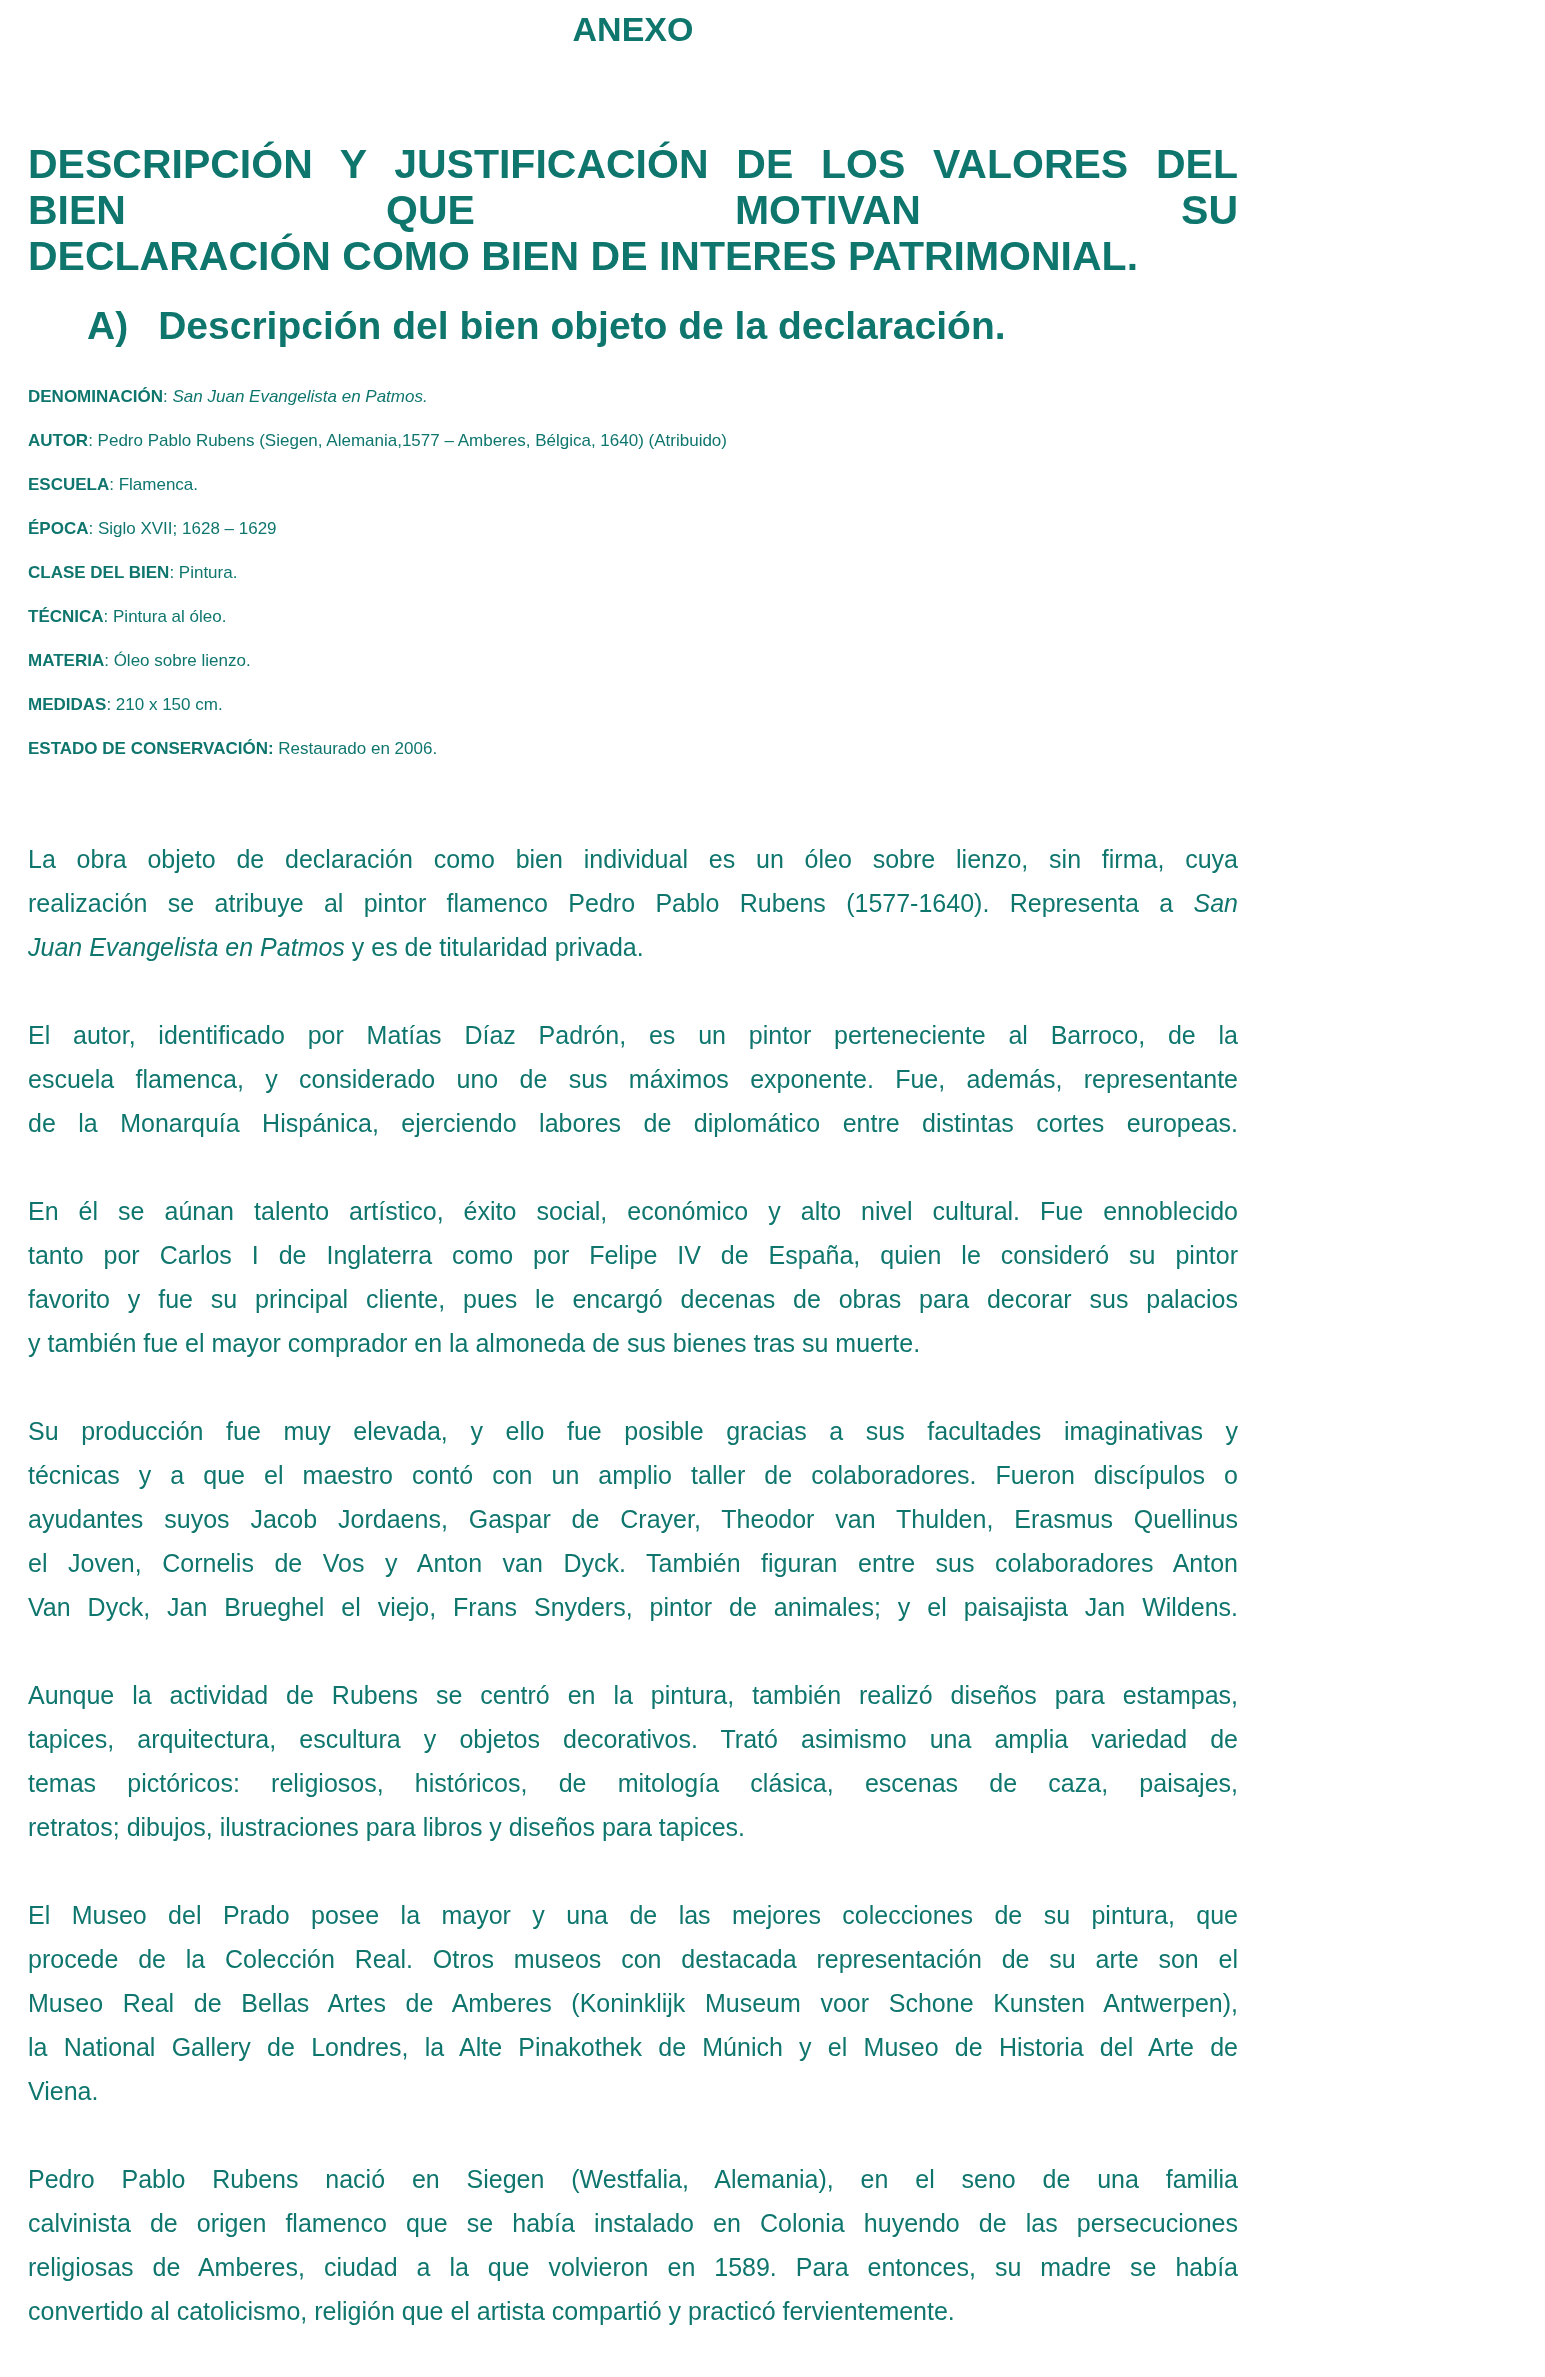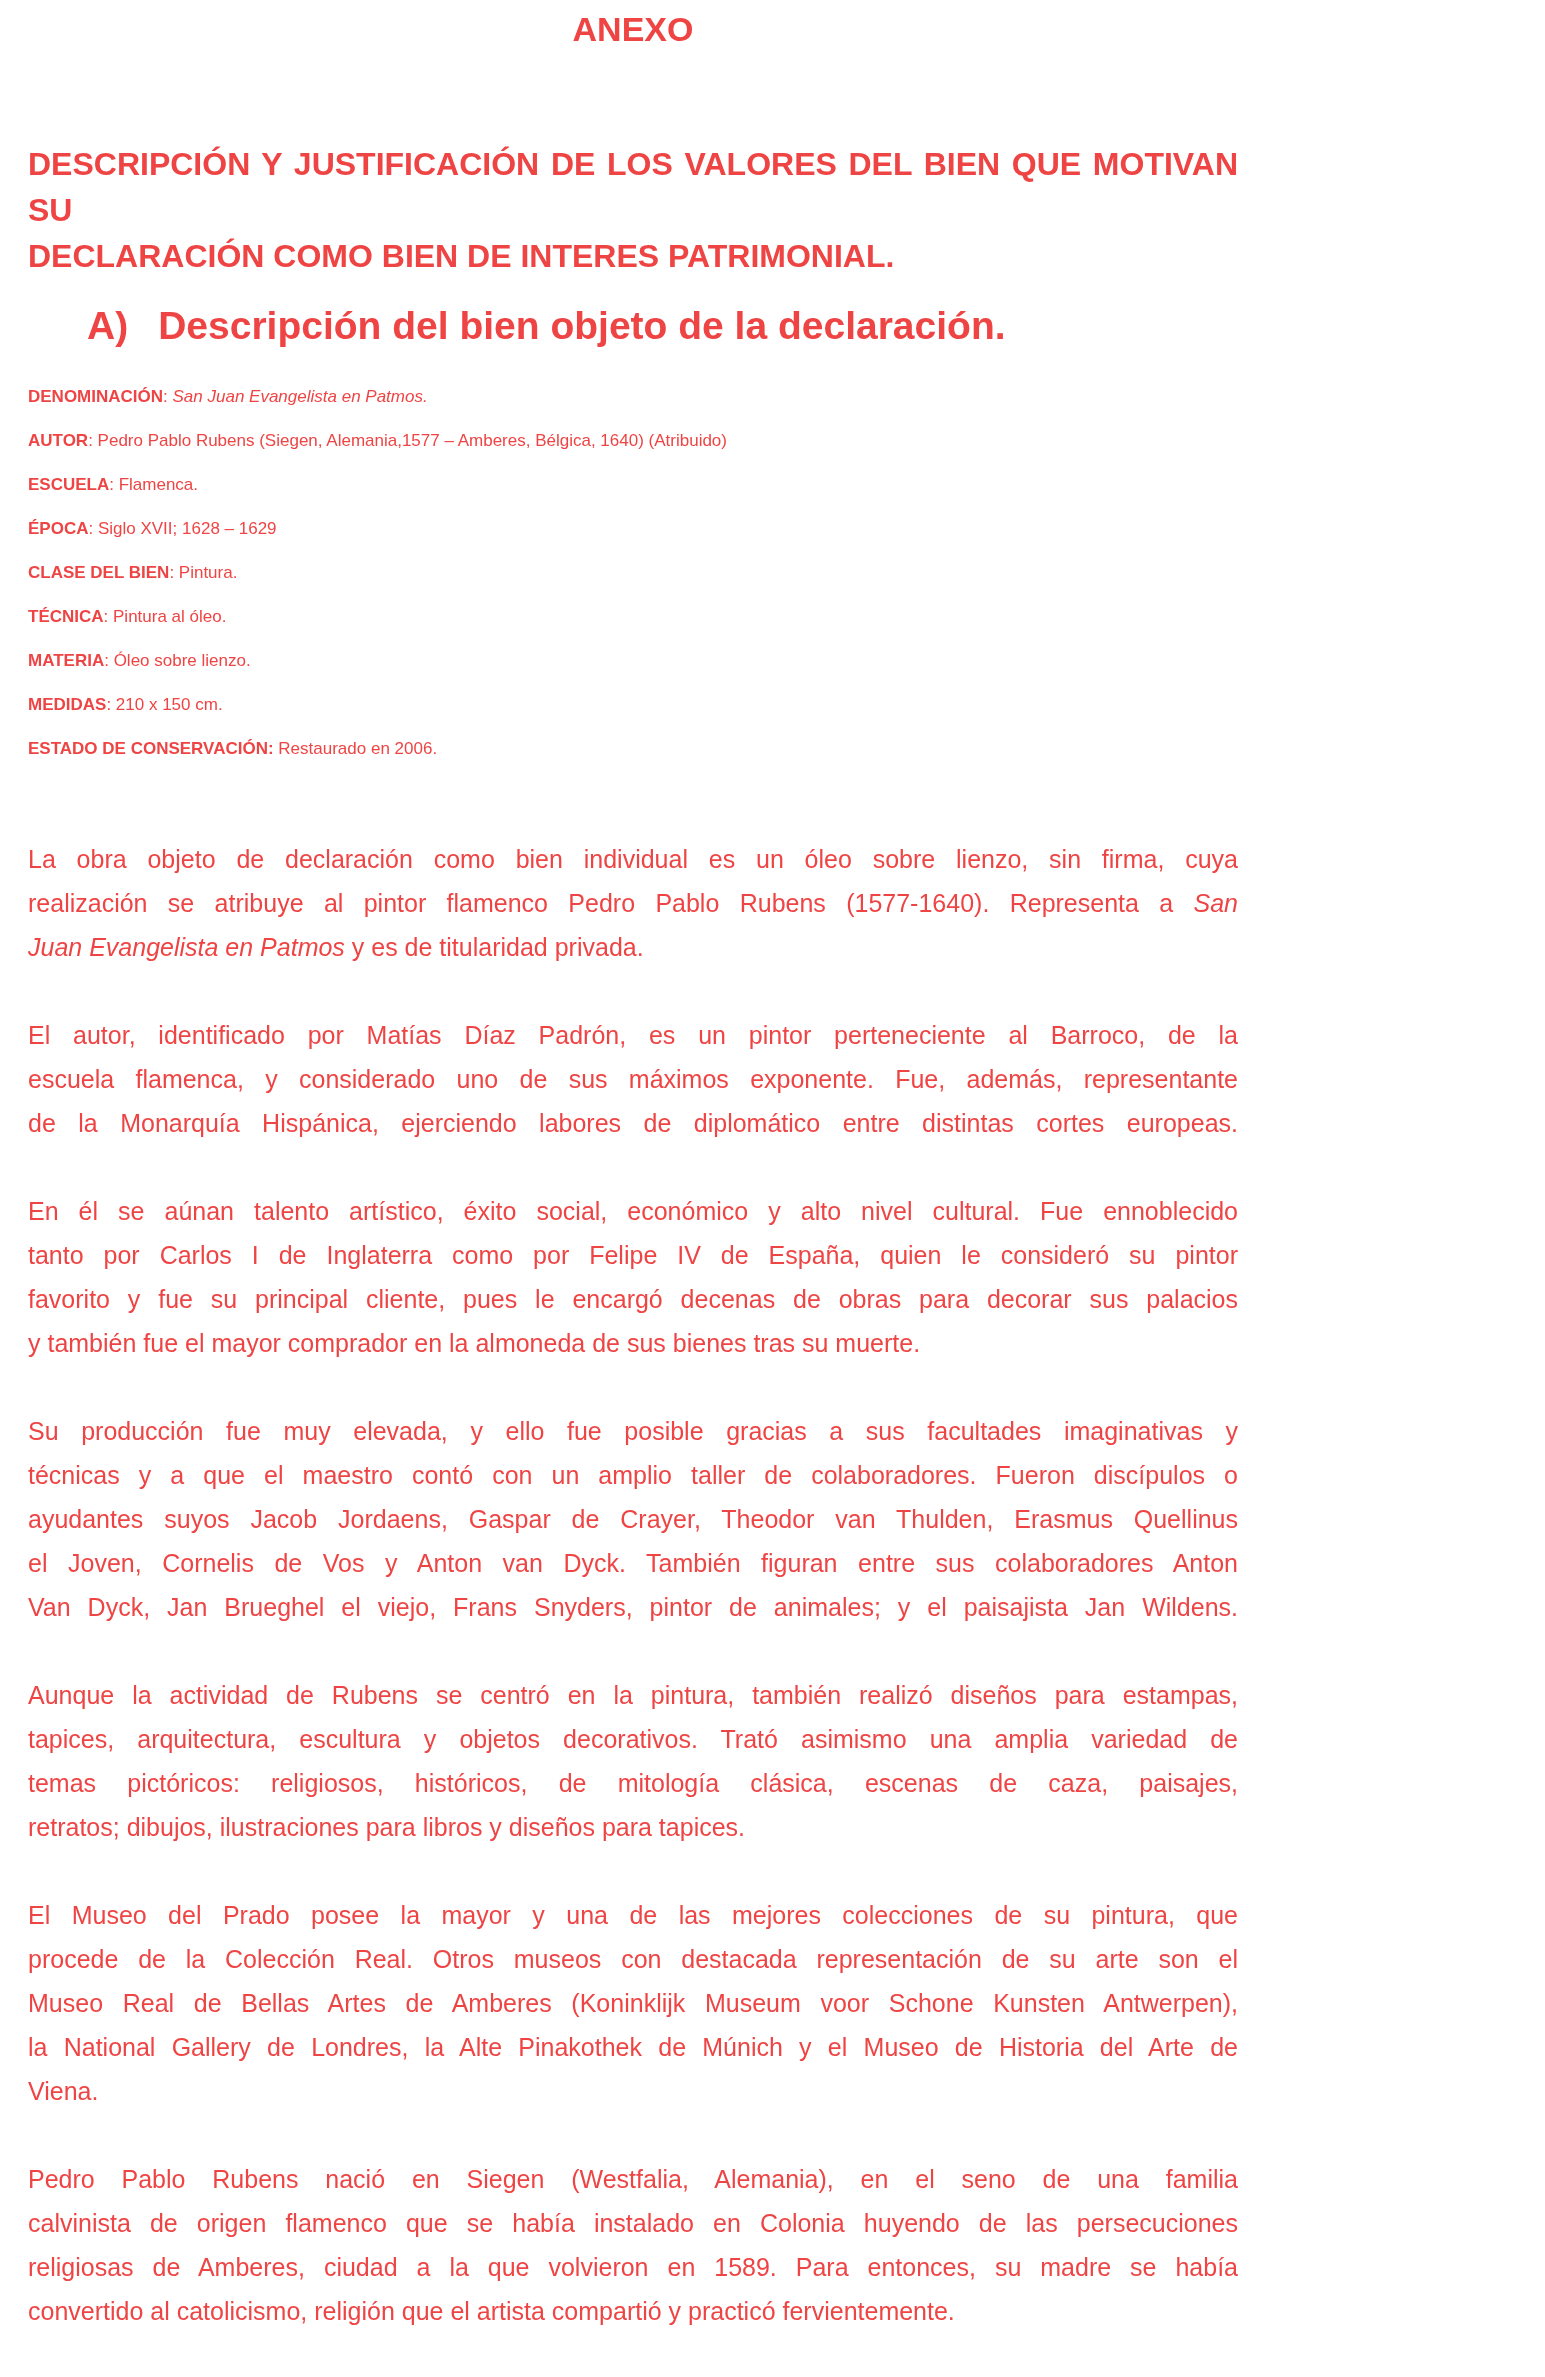--- a/index.html
+++ b/index.html
@@ -5,36 +5,36 @@
   html, body {
     margin: 0;
     padding: 0;
     background: #ffffff;
   }
   .page {
     position: relative;
     width: 1266px;
     height: 2377px;
     background: #ffffff;
-    color: #ef4444;
+    color: #0f766e;
     font-family: "Liberation Sans", sans-serif;
     box-sizing: border-box;
     padding: 8.5px 28px 0 28px;
     overflow: hidden;
   }
   .doc-title {
     text-align: center;
     font-weight: bold;
     font-size: 34px;
     line-height: 41px;
   }
   .main-heading {
     margin-top: 91px;
     font-weight: bold;
-    font-size: 32px;
+    font-size: 41px;
     line-height: 46px;
   }
   .section-a {
     margin-top: 25px;
     font-weight: bold;
     font-size: 39px;
     line-height: 44px;
     padding-left: 59px;
   }
   .section-a .sec-title {

